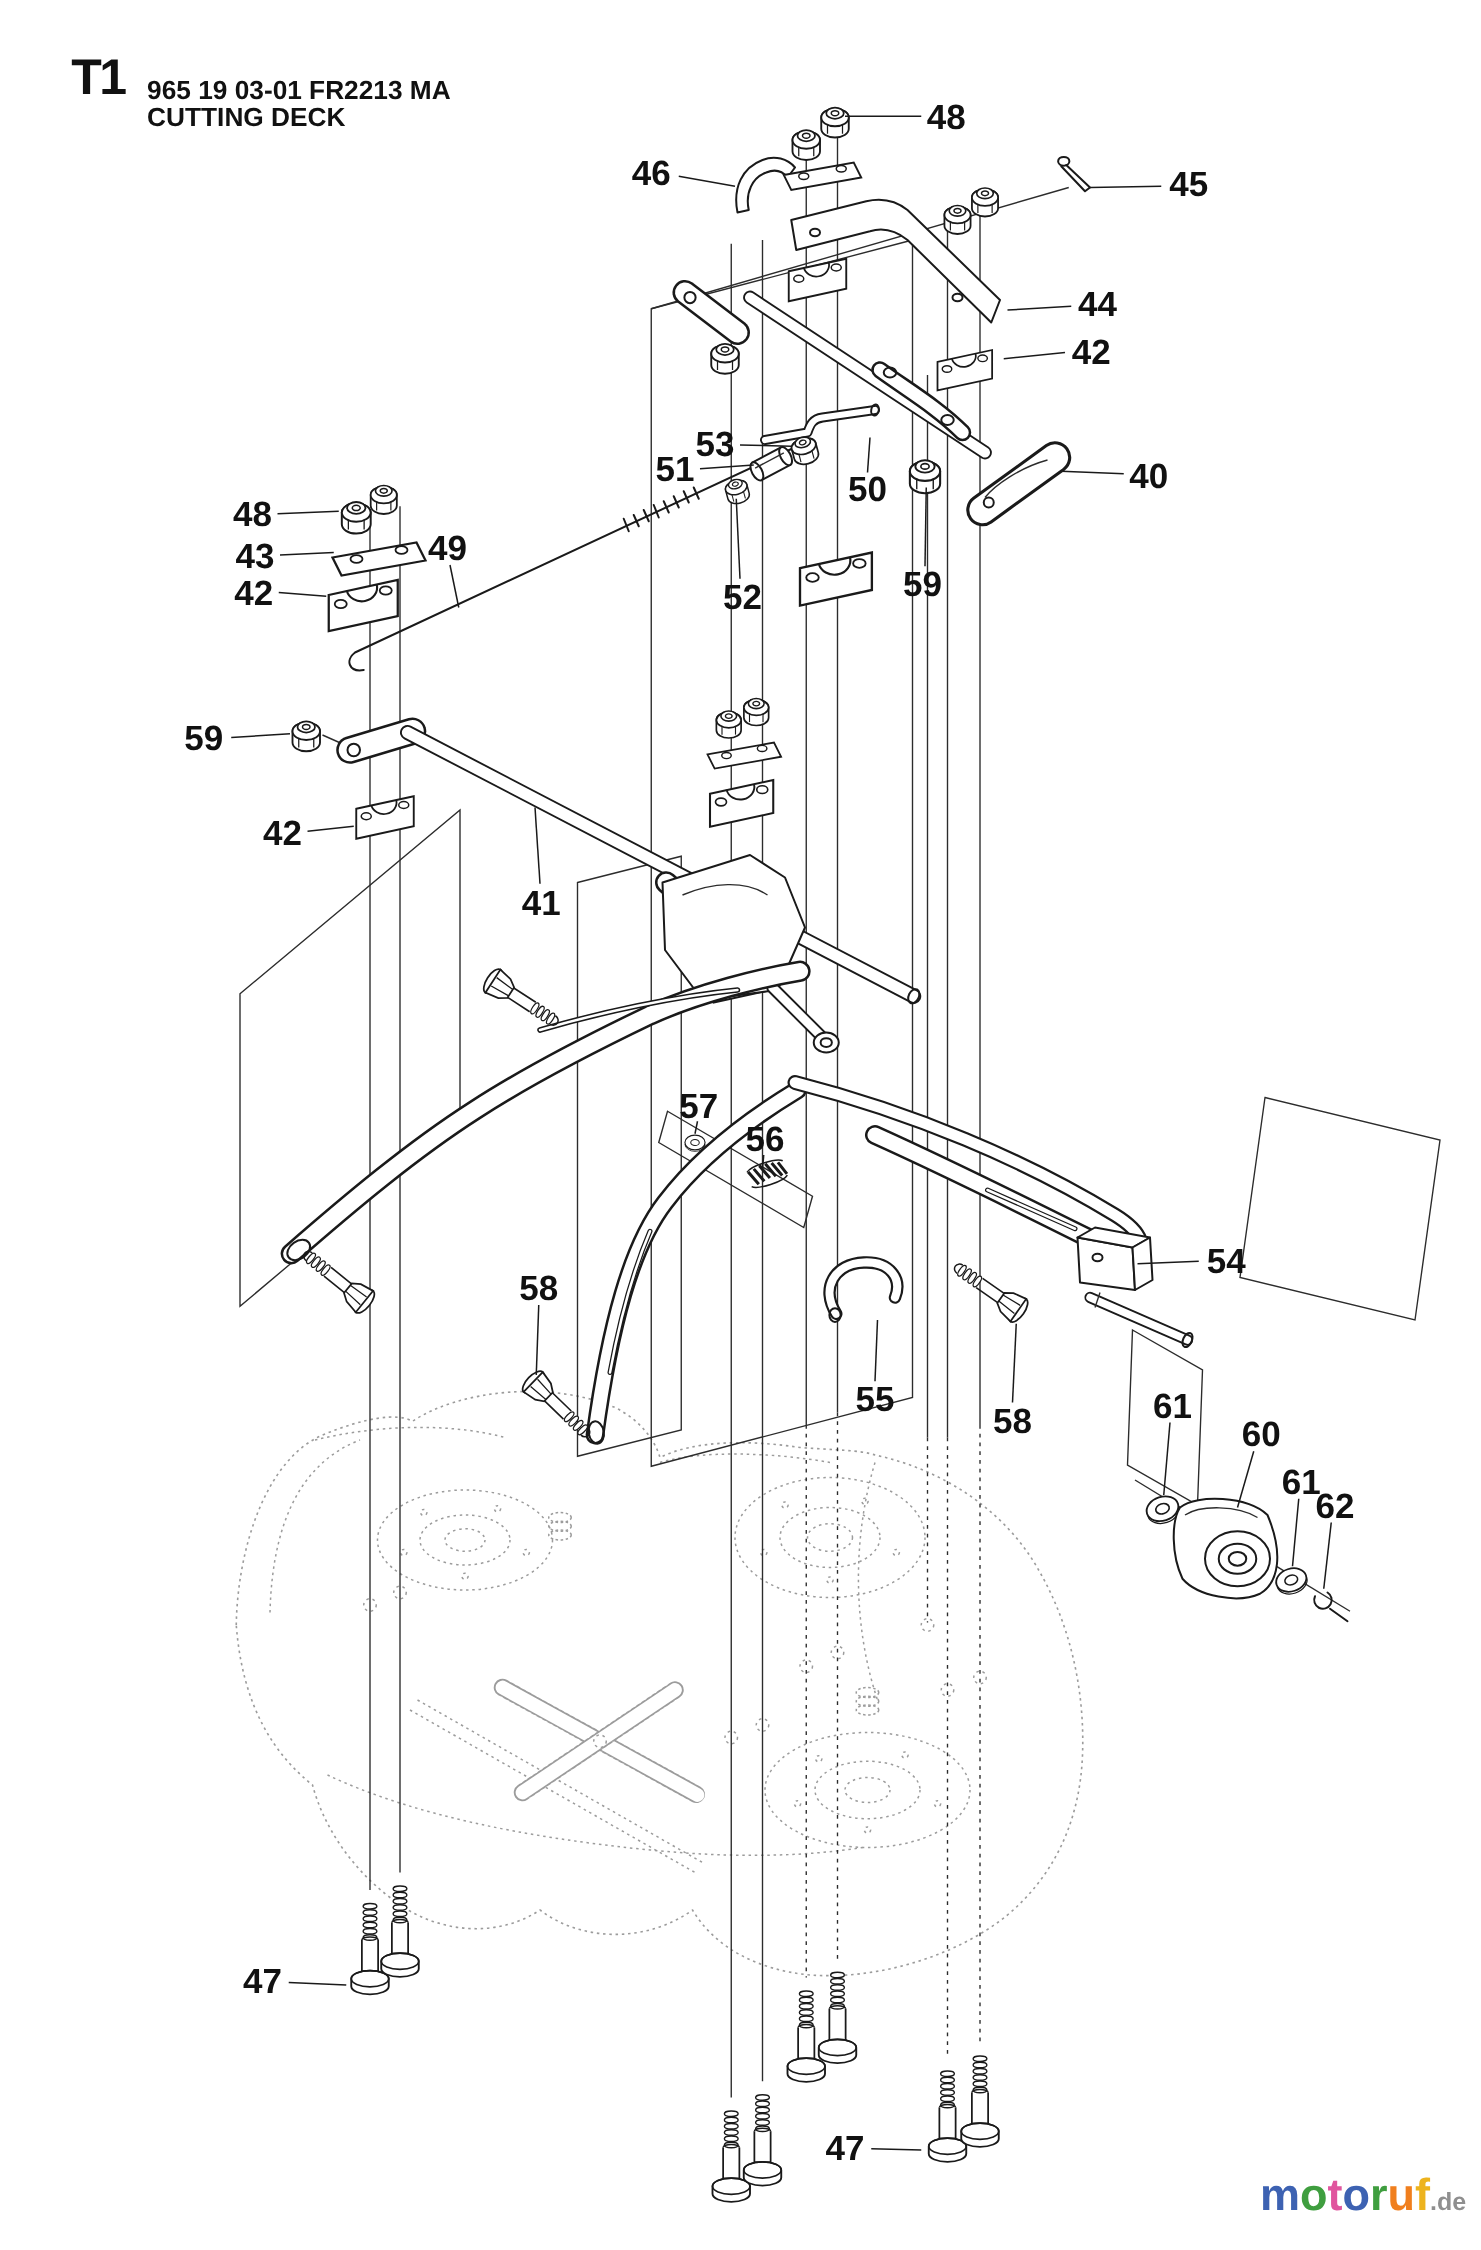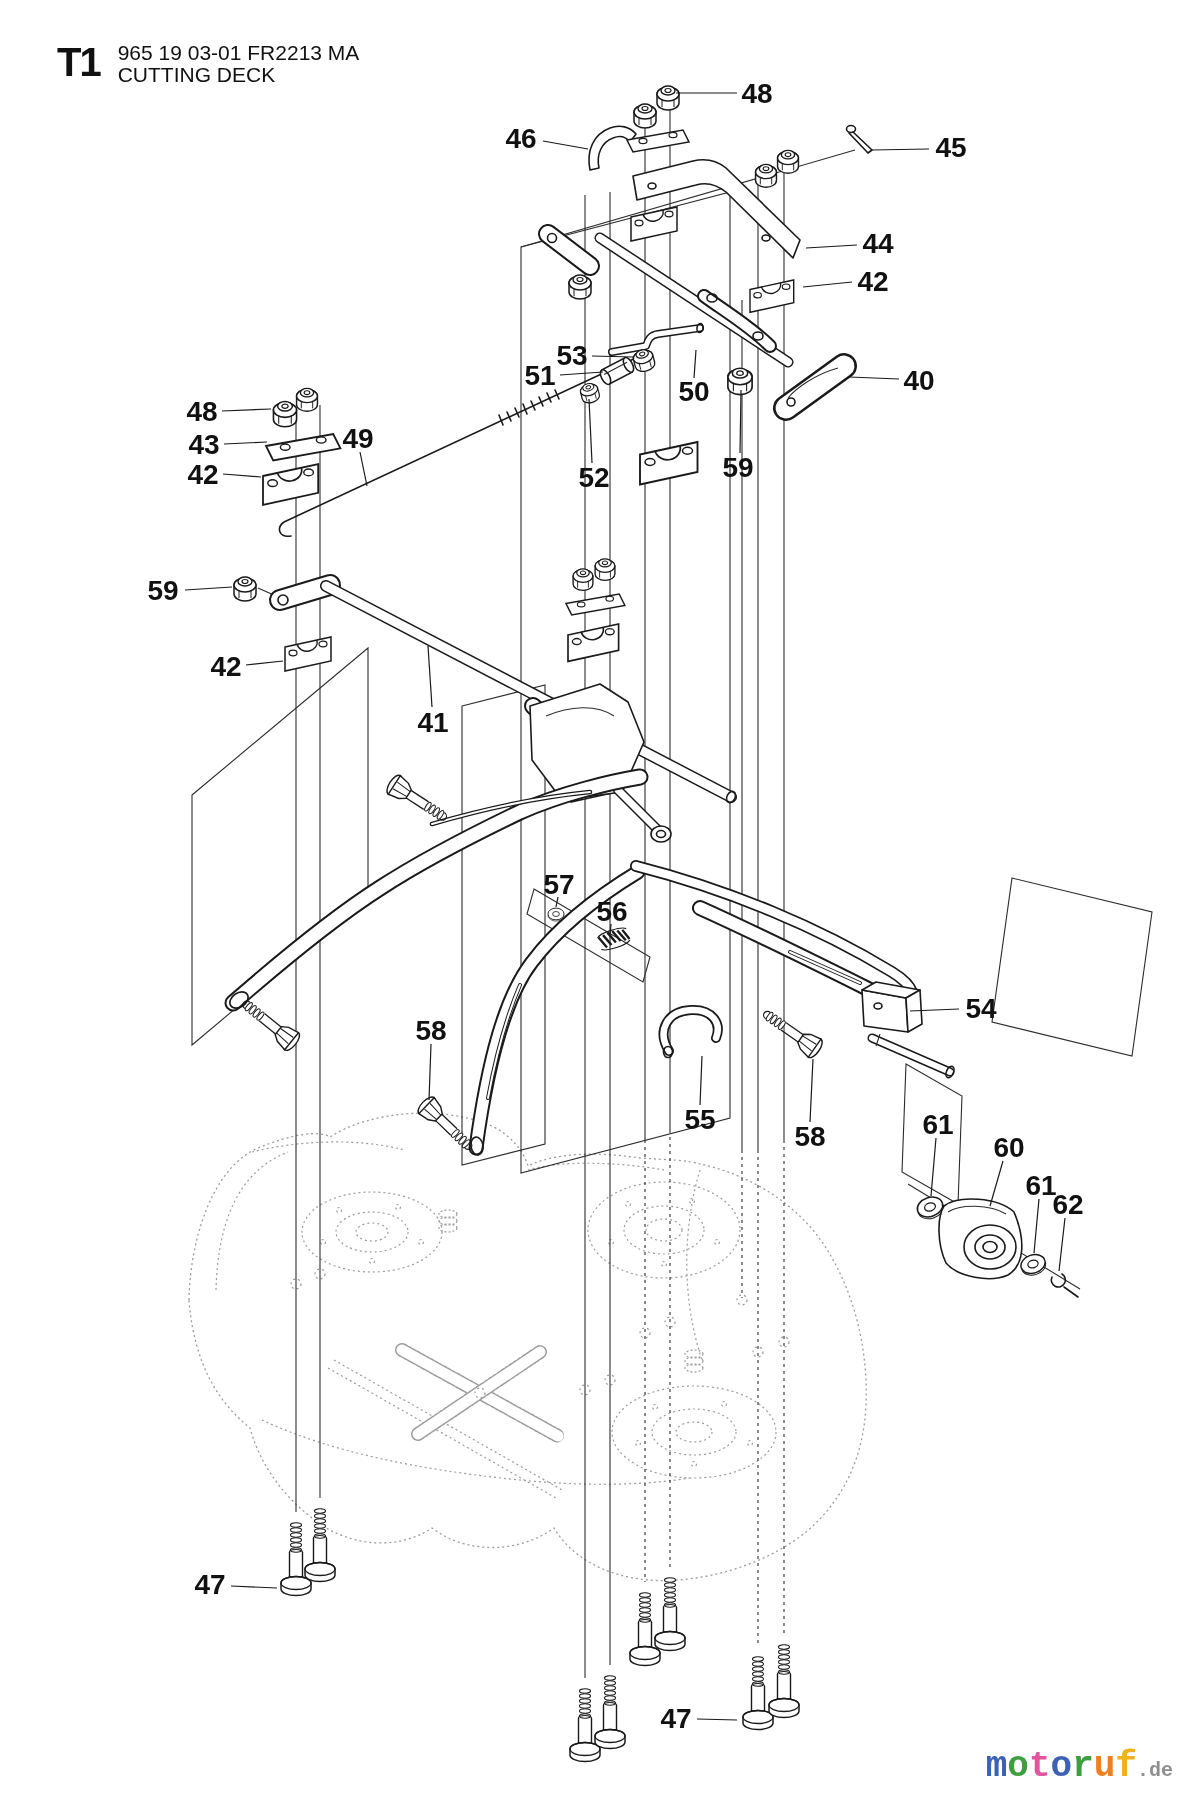--- a/index.html
+++ b/index.html
@@ -1,32 +1,32 @@
 <!DOCTYPE html>
 <html><head>
 <meta charset="utf-8">
 <style>
   html,body{margin:0;padding:0;background:#fff;}
   .page{position:relative;width:1185px;height:1800px;background:#fff;
         font-family:"Liberation Sans",sans-serif;overflow:hidden;}
   .header{position:absolute;left:57px;top:36px;display:flex;align-items:flex-start;}
   .sheet-code{font-size:40px;font-weight:bold;color:#111;line-height:52px;letter-spacing:-2px;}
-  .subtitle{margin-left:18px;padding-top:6px;font-size:21px;font-weight:normal;color:#111;line-height:22px;white-space:nowrap;}
+  .subtitle{margin-left:18px;padding-top:6px;font-size:21px;font-weight:bold;color:#111;line-height:22px;white-space:nowrap;margin-top:20px;}
   .diagram-svg{position:absolute;left:0;top:0;}
   .part-label{font-family:"Liberation Sans",sans-serif;font-size:28px;font-weight:bold;fill:#111;text-anchor:middle;}
   .leader{stroke:#1a1a1a;stroke-width:1.2;fill:none;}
   .ln{stroke:#1a1a1a;stroke-width:1.6;fill:none;stroke-linejoin:round;stroke-linecap:round;}
   .lnf{stroke:#1a1a1a;stroke-width:1.6;fill:#fff;stroke-linejoin:round;}
   .thin{stroke:#2c2c2c;stroke-width:1.1;fill:none;}
   .dot{stroke:#2c2c2c;stroke-width:1.1;fill:none;stroke-dasharray:3 4;}
   .ghost{stroke:#9c9c9c;stroke-width:1.3;fill:none;stroke-dasharray:2 3;stroke-linejoin:round;}
   .ghostf{stroke:#9c9c9c;stroke-width:1.2;fill:none;stroke-dasharray:2 3;}
   .cap-o{stroke:#1a1a1a;fill:none;stroke-linecap:round;stroke-linejoin:round;}
   .cap-i{stroke:#fff;fill:none;stroke-linecap:round;stroke-linejoin:round;}
-  .watermark{position:absolute;right:12px;bottom:13px;font-family:Liberation Mono, monospace;
+  .watermark{position:absolute;right:12px;bottom:23px;font-family:Liberation Sans, sans-serif;
              font-size:36px;font-weight:bold;letter-spacing:0px;margin-top:20px;}
   .wm-suffix{font-size:20px;font-weight:bold;}
 </style>
 </head>
 <body>
 
 <div class="page">
 
   <div class="header">
     <div class="sheet-code">T1</div>

